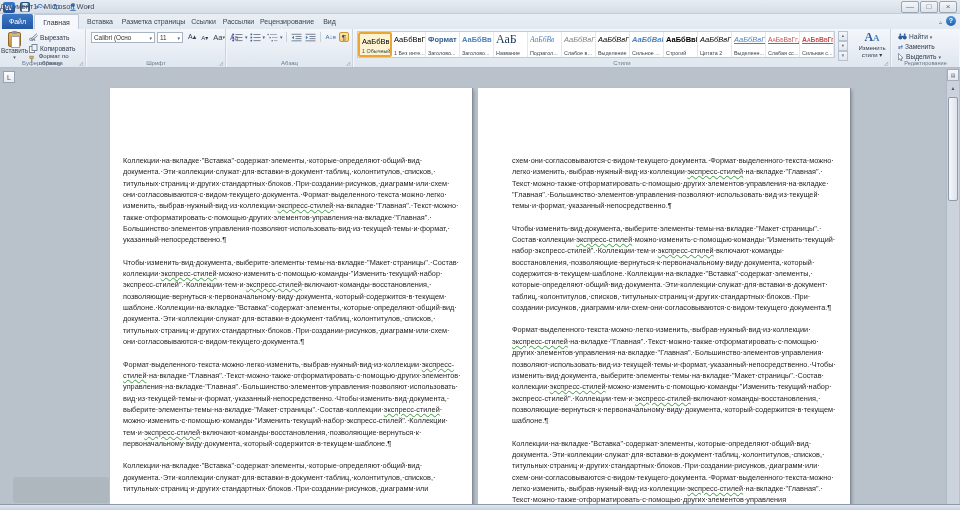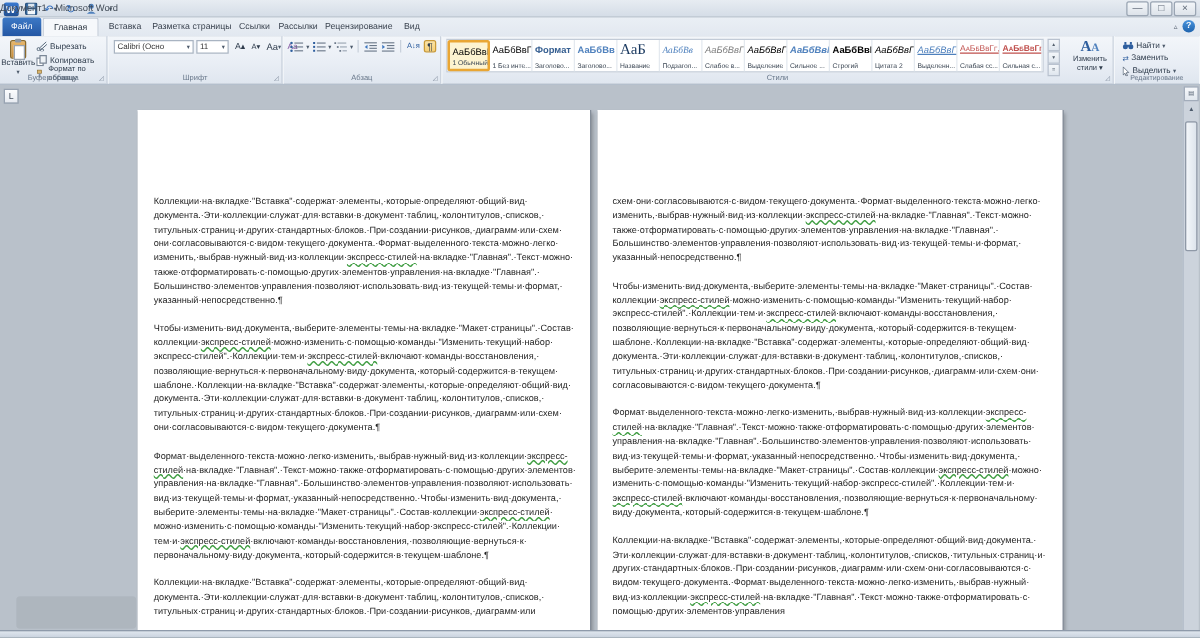--- a/index.html
+++ b/index.html
@@ -107,21 +107,21 @@
 
   
   .docarea{position:absolute;left:0;top:68px;width:960px;height:436px;background:#b9c1ca;overflow:hidden;}
   .tabsel{position:absolute;left:3px;top:3px;width:12px;height:12px;background:linear-gradient(#fbfcfd,#e7ebf1);
     border:1px solid #97a2b1;font-size:7px;color:#44505e;text-align:center;line-height:11px;}
   .page{position:absolute;top:20px;height:430px;background:#fff;
     box-shadow:1px 0 0 #848d99,0 1px 0 #848d99,2px 2px 3px rgba(0,0,0,.25);overflow:hidden;}
   .page-1{left:110px;width:362px;}
   .page-2{left:478px;width:372px;}
   .page-text{padding:67px 11px 0 13px;font-size:7.3px;line-height:11.35px;color:#1f1f1f;}
-  .page-2 .page-text{padding:67px 12px 0 12px;}
+  .page-2 .page-text{padding:67px 12px 0 12px;margin-left:22px;}
   .para{margin-bottom:11px;}
   .gw{text-decoration:underline wavy #3f9d42;text-decoration-thickness:1px;}
   .shade{position:absolute;left:13px;top:409px;width:96px;height:26px;background:rgba(0,0,0,.055);border-radius:3px;}
 
   
   .vscroll{position:absolute;right:1px;top:1px;bottom:0;width:13px;background:#ccd3dc;border-left:1px solid #b0bac6;}
   .ruler-btn{position:absolute;left:0px;top:0px;width:12px;height:12px;background:linear-gradient(#f6f8fb,#e2e8ef);
     border:1px solid #a2acba;font-size:5px;color:#4c5a6b;text-align:center;line-height:11px;}
   .scr-up{position:absolute;left:0;top:14px;width:12px;height:11px;font-size:5px;color:#4c5a6b;
     text-align:center;line-height:11px;}

